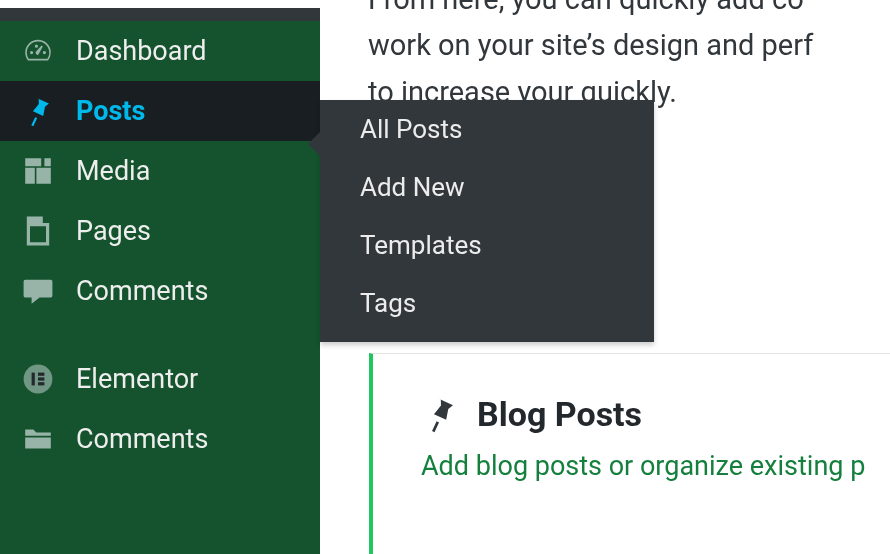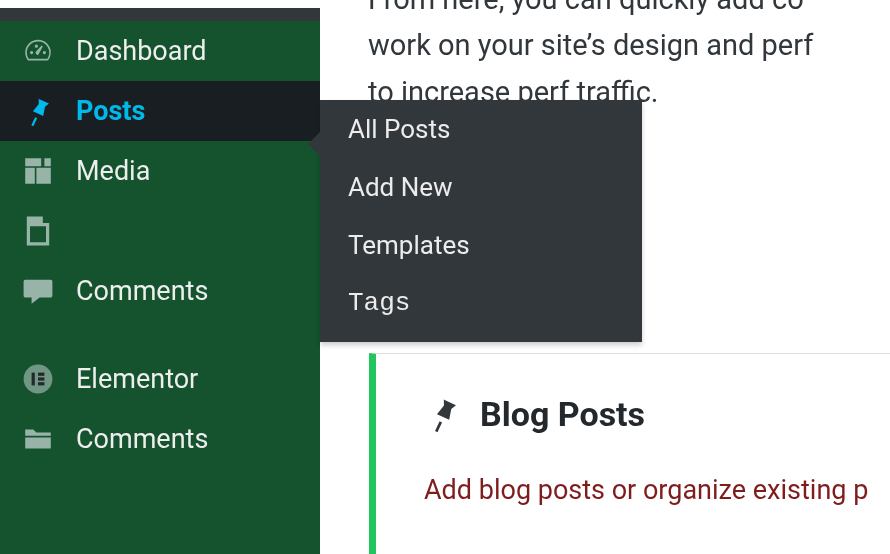--- a/index.html
+++ b/index.html
@@ -5,33 +5,33 @@
   html,body{margin:0;padding:0;font-family:-apple-system,BlinkMacSystemFont,"Segoe UI",Roboto,Oxygen-Sans,Ubuntu,Cantarell,"Helvetica Neue",sans-serif;}
   .viewport{position:relative;width:890px;height:554px;overflow:hidden;background:#fff;}
   .sidebar{position:absolute;left:0;top:8px;width:320px;height:554px;background:#14532d;}
   .sidebar-topbar{height:13px;background:#32373c;}
   .menu-item{display:flex;align-items:center;padding:14px 14px 14px 22px;color:#eee;font-size:27px;cursor:pointer;}
   .menu-item .icon{width:32px;height:32px;margin-right:22px;display:flex;align-items:center;justify-content:center;color:rgba(240,245,250,.6);}
   .menu-item .icon svg{width:32px;height:32px;}
   .menu-item.active{background:#191e23;color:#00b9eb;font-weight:bold;}
   .menu-item.active .icon{color:#00b9eb;}
   .menu-gap{height:28px;}
-  .submenu{position:absolute;left:320px;top:100px;width:322px;background:#32373c;box-shadow:0 3px 5px rgba(0,0,0,.2);}
+  .submenu{position:absolute;left:320px;top:100px;width:322px;background:#32373c;box-shadow:0 3px 5px rgba(0,0,0,.2);padding-left:12px;}
   .submenu-arrow{position:absolute;left:-12px;top:32px;width:0;height:0;border-top:12px solid transparent;border-bottom:12px solid transparent;border-right:12px solid #32373c;}
   .submenu-item{padding:14px 28px;color:#ececec;font-size:26px;cursor:pointer;}
   .submenu-item:first-of-type{padding-top:24px;}
-  .submenu-item:last-of-type{padding-bottom:24px;font-family:Liberation Mono, monospace;}
+  .submenu-item:last-of-type{padding-bottom:24px;}
   .content{position:absolute;left:320px;top:0;right:0;bottom:0;background:#fff;}
   .intro{padding:0 0 0 48px;color:#32373c;font-size:29px;line-height:1.6;}
-  .card{position:absolute;left:369px;top:353px;right:0;border-top:1px solid #e2e2e2;border-left:7px solid #22c55e;background:#fff;padding:40px 0 0 48px;box-sizing:border-box;width:521px;height:201px;}
+  .card{position:absolute;left:369px;top:353px;right:0;border-top:1px solid #e2e2e2;border-left:4px solid #22c55e;background:#fff;padding:40px 0 0 48px;box-sizing:border-box;width:521px;height:201px;}
   .card-header{display:flex;align-items:center;}
   .card-header .icon{width:38px;height:38px;margin-right:18px;color:#32373c;}
   .card-header .icon svg{width:38px;height:38px;}
   .card-title{font-size:34px;font-weight:700;color:#23282d;}
-  .card-desc{margin-top:40px;font-size:27px;color:#7f1d1d;white-space:nowrap;}
+  .card-desc{margin-top:16px;font-size:27px;color:#15803d;white-space:nowrap;}
 </style>
 </head>
 <body>
 
 <div class="viewport">
 
   <div class="sidebar">
     <div class="sidebar-topbar"></div>
 
     <div class="menu-item">
@@ -60,20 +60,21 @@
       </span>
       <span>Media</span>
     </div>
 
     <div class="menu-item">
       <span class="icon">
         <svg viewBox="0 0 20 20" fill="currentColor">
             <path d="M5 3h8v2H5V3zm0 14h10V7H5v10zM3 1h10v4h4v14H3V1z"></path>
           </svg>
       </span>
+      <span>Pages</span>
     </div>
 
     <div class="menu-item">
       <span class="icon">
         <svg viewBox="0 0 20 20" fill="currentColor">
             <path d="M2 3h16a1 1 0 0 1 1 1v9a1 1 0 0 1-1 1h-7l-5 4v-4H2a1 1 0 0 1-1-1V4a1 1 0 0 1 1-1z"></path>
           </svg>
       </span>
       <span>Comments</span>
     </div>
@@ -100,21 +101,21 @@
           </svg>
       </span>
       <span>Comments</span>
     </div>
   </div>
 
   <div class="content">
     <div class="intro" style="margin-top:-24px">
       <div>From here, you can quickly add co</div>
       <div>work on your site’s design and perf</div>
-      <div>to increase perf traffic.</div>
+      <div>to increase your quickly.</div>
     </div>
   </div>
 
   <div class="card">
     <div class="card-header">
       <span class="icon">
         <svg viewBox="0 0 20 20" fill="currentColor">
             <path d="M12 2l6 6-3 1-3 5-5-5 5-3 1-3-1-1zM3 17l4-4 1 1-4 4-1-1z" transform="rotate(-20 10 10)"></path>
           </svg>
       </span>

